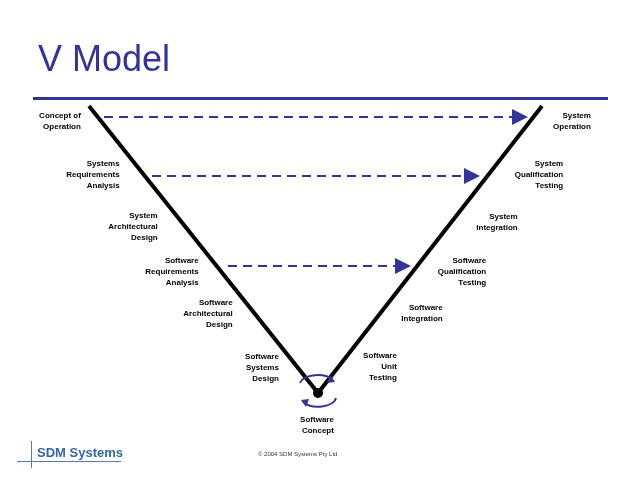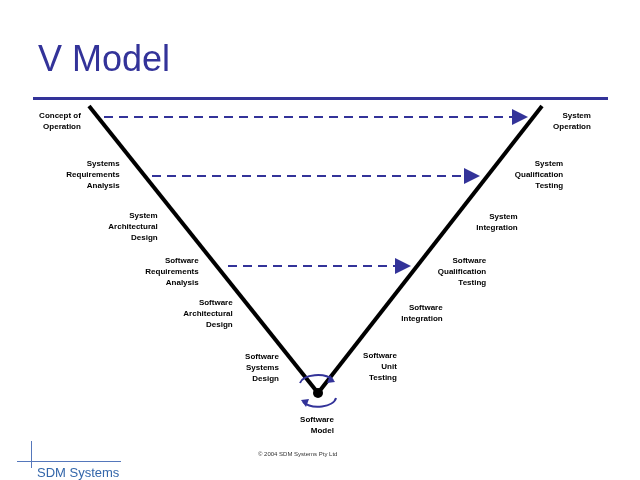--- a/index.html
+++ b/index.html
@@ -5,22 +5,22 @@
   html, body { margin: 0; padding: 0; background: #ffffff; }
   body { width: 640px; height: 480px; position: relative; overflow: hidden;
          font-family: "Liberation Sans", sans-serif; }
   .title { position: absolute; left: 38px; top: 38px; font-size: 36px; color: #333399;
            font-family: "Liberation Sans", sans-serif; font-weight: normal; letter-spacing: 0px; }
   .rule { position: absolute; left: 33px; top: 97px; width: 575px; height: 3px; background: #333399; }
   svg.diagram { position: absolute; left: 0; top: 0; }
   .lbl { position: absolute; font-size: 8px; font-weight: bold; color: #000; text-align: right;
          line-height: 11px; font-family: "Liberation Sans", sans-serif; white-space: nowrap;
          transform: translateX(-50%); }
-  .brand { position: absolute; left: 37px; top: 445px; font-size: 13px; font-weight: normal; color: #3366aa;
-           font-family: "Liberation Sans", sans-serif; margin-top: 20px; }
+  .brand { position: absolute; left: 37px; top: 445px; font-size: 13px; font-weight: bold; color: #3366aa;
+           font-family: "Liberation Sans", sans-serif; }
   .brand-vline { position: absolute; left: 31px; top: 441px; width: 1px; height: 27px; background: #5577bb; }
   .brand-hline { position: absolute; left: 17px; top: 461px; width: 104px; height: 1px; background: #5577bb; }
   .copyright { position: absolute; left: 258px; top: 451px; font-size: 6px; color: #333;
                font-family: "Liberation Sans", sans-serif; }
 </style>
 </head>
 <body>
 
 <div class="title">V Model</div>
 <div class="rule"></div>
@@ -72,21 +72,21 @@
   <div>Design</div>
 </div>
 <div class="lbl" style="left:262px; top:351px;">
   <div>Software</div>
   <div>Systems</div>
   <div>Design</div>
 </div>
 
 <div class="lbl" style="left:317px; top:414px;">
   <div>Software</div>
-  <div>Model</div>
+  <div>Concept</div>
 </div>
 
 <div class="lbl" style="left:572px; top:110px;">
   <div>System</div>
   <div>Operation</div>
 </div>
 <div class="lbl" style="left:539px; top:158px;">
   <div>System</div>
   <div>Qualification</div>
   <div>Testing</div>

